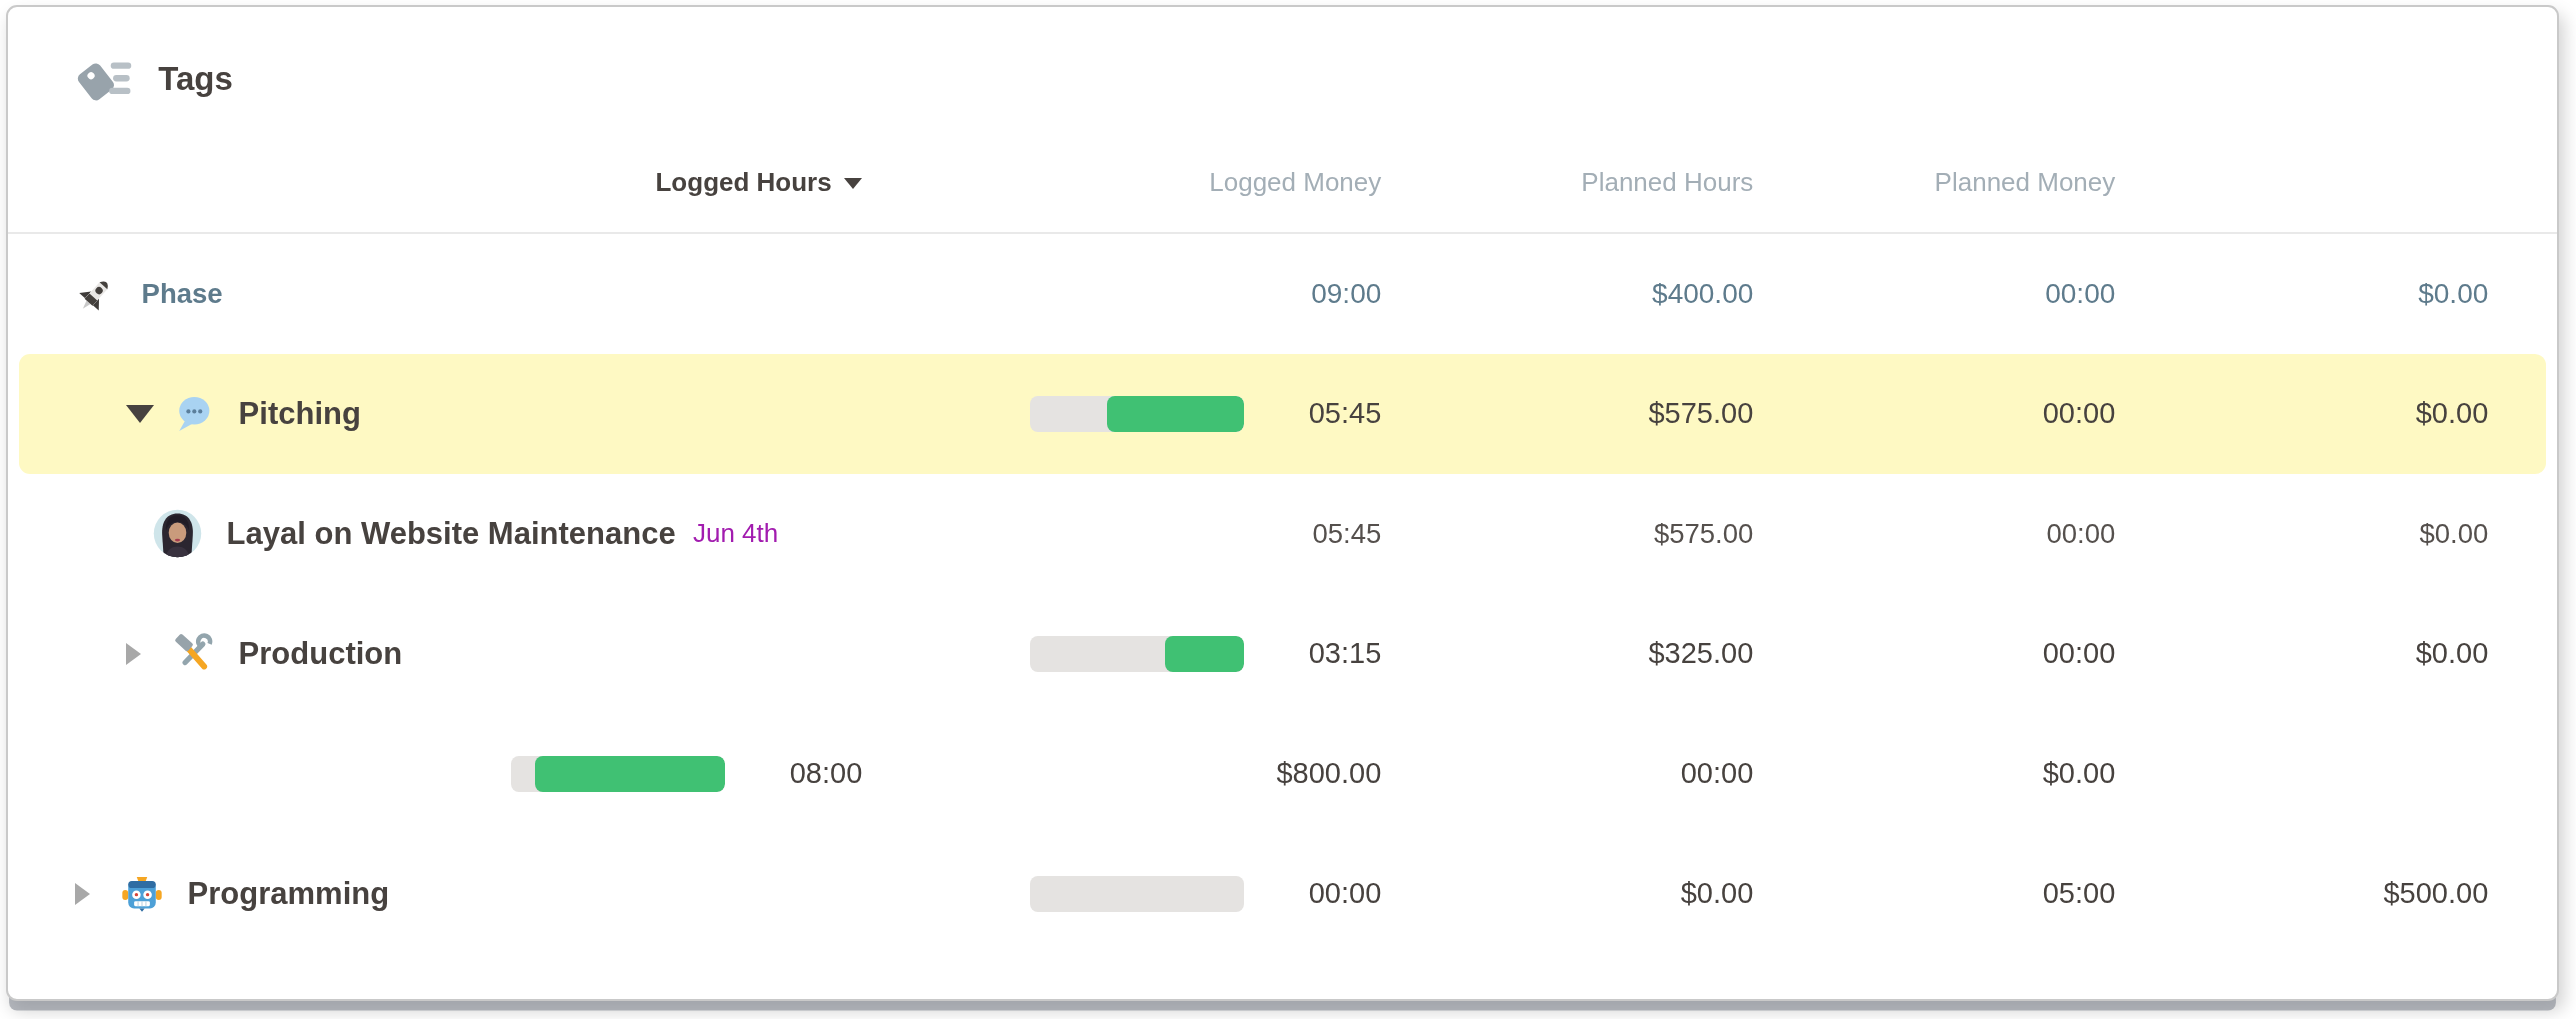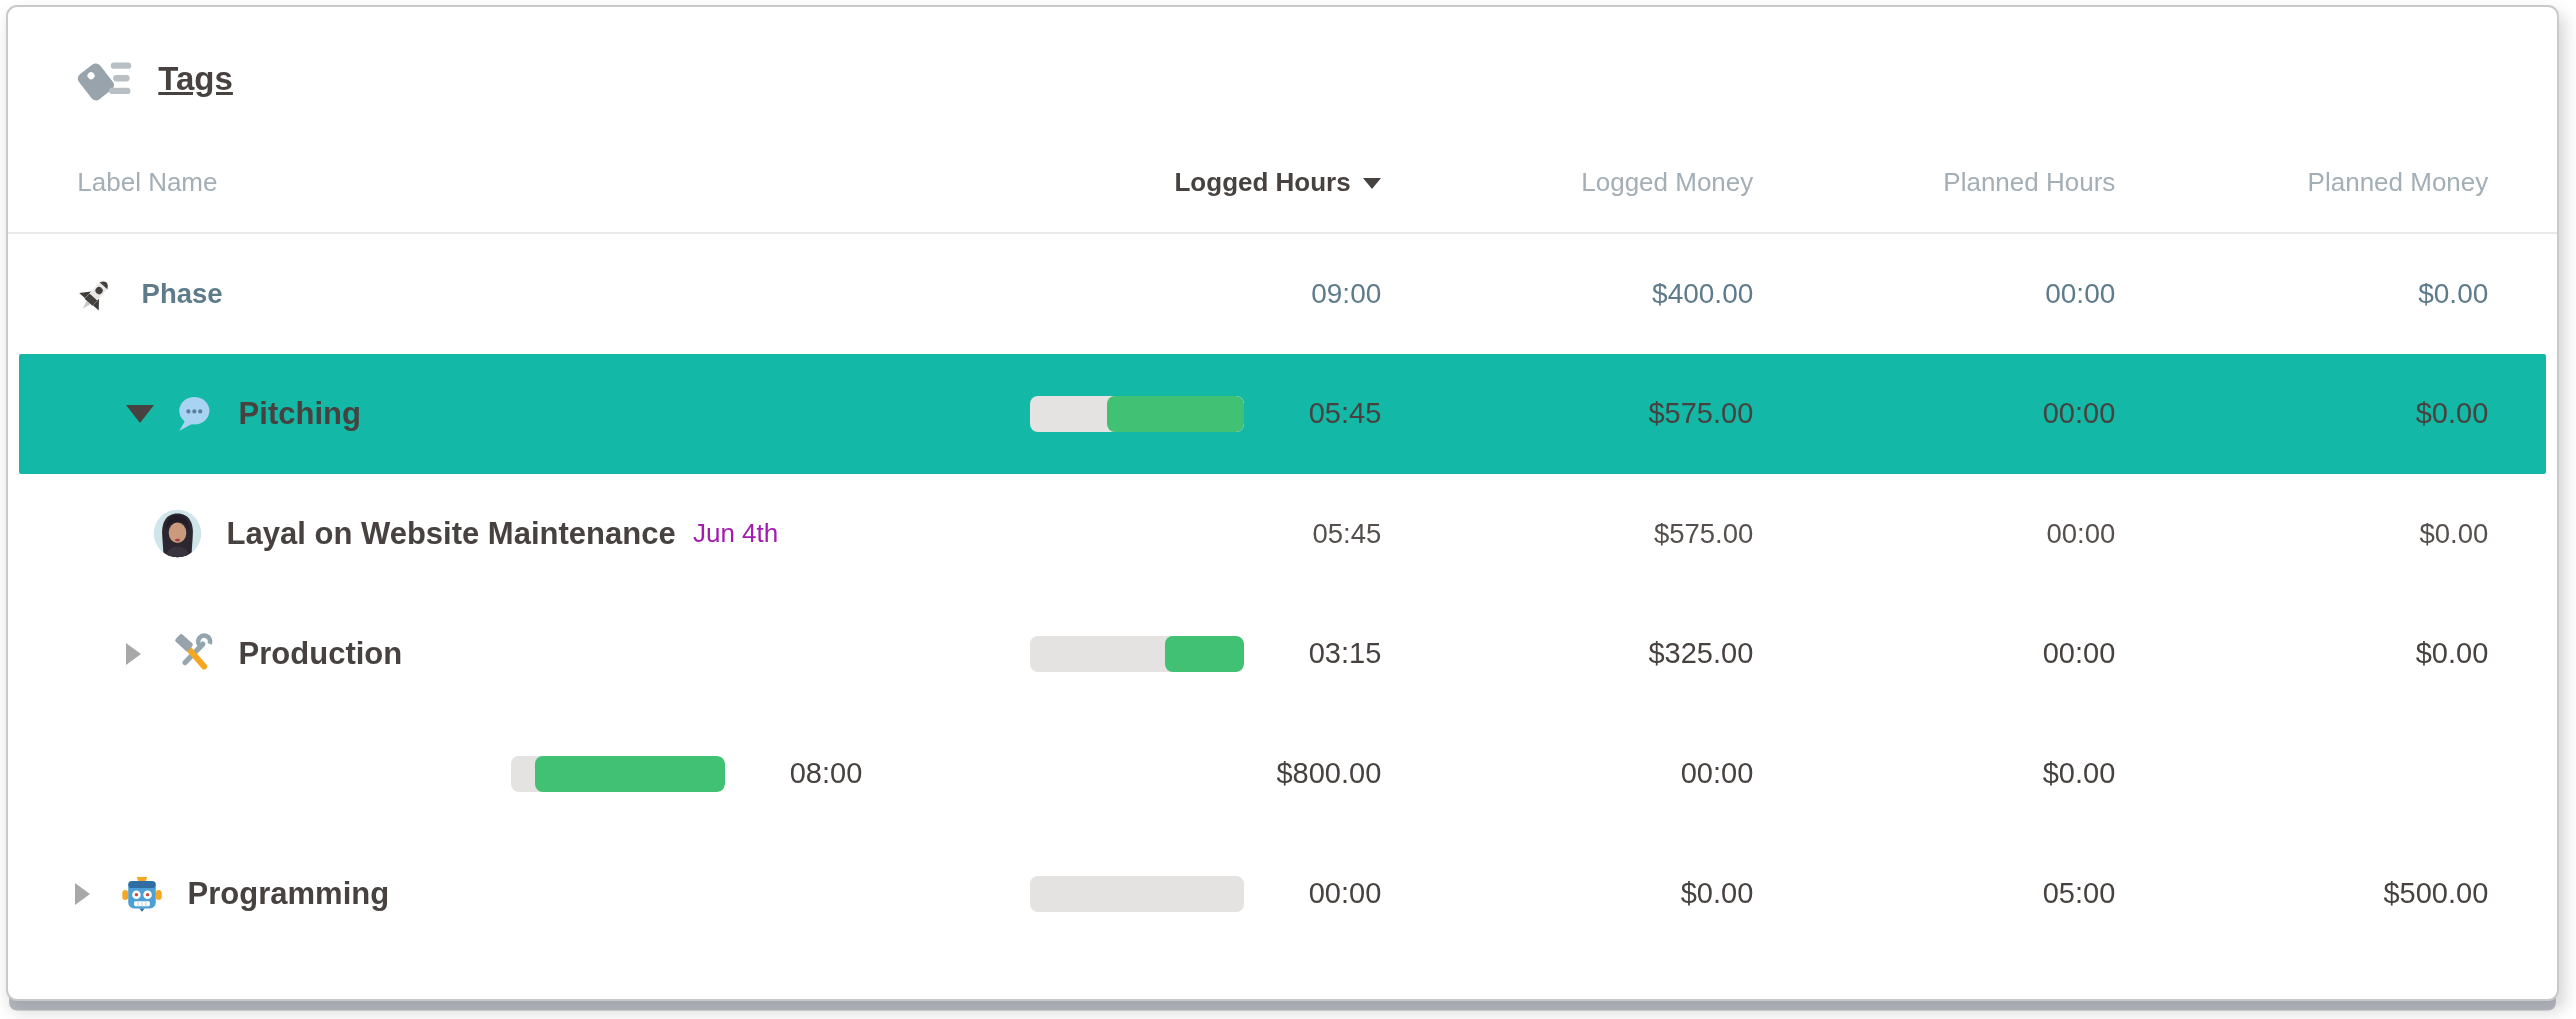--- a/index.html
+++ b/index.html
@@ -2,36 +2,36 @@
 <html style="font-size:12.6px"><head>
 <meta charset="utf-8">
 <style>
   html,body{margin:0;padding:0;width:2576px;height:1019px;background:#ffffff;overflow:hidden;
     font-family:"Liberation Sans","DejaVu Sans",sans-serif;-webkit-font-smoothing:antialiased;}
   .card{position:absolute;left:6.3px;top:4.7px;width:2549px;height:992px;background:#ffffff;
     border:2.4px solid #c9c9c9;border-radius:11px;
     box-shadow:0 12.6px 0 -3.1px rgba(122,128,138,0.55), 4.7px 9.4px 17.3px rgba(0,0,0,0.18);}
   
   .card-header{display:flex;align-items:center;gap:22px;padding:46px 0 28px 68px;}
-  .card-title{font-size:33px;font-weight:700;color:#47423f;text-decoration:underline;}
+  .card-title{font-size:33px;font-weight:700;color:#47423f;}
   .title-icon{width:60px;height:52px;display:flex;align-items:center;}
   
   .grid{display:grid;grid-template-columns:1fr 519px 372px 362px 373px;align-items:center;
     padding-right:58px;margin:0 11px;}
   .thead{height:99px;}
   .thead-wrap{border-bottom:2.4px solid #e9e9e9;}
   .th{font-size:26px;color:#a3aeb6;font-weight:400;}
   .th.num{text-align:right;justify-self:end;display:flex;align-items:center;}
   .th.label-th{padding-left:58px;}
   .th.sorted{color:#47423f;font-weight:700;}
   .sort-tri{width:0;height:0;border-left:9.4px solid transparent;border-right:9.4px solid transparent;
     border-top:11.8px solid #47423f;margin-left:12.6px;margin-top:3.1px;display:inline-block;}
   
   .row{height:120px;}
-  .row.highlight{background:#14b8a6;border-radius:2px;}
+  .row.highlight{background:#fef9c3;border-radius:11px;}
   .label-cell{display:flex;align-items:center;}
   .label-cell.indent-0{padding-left:56px;}
   .label-cell.indent-1{padding-left:107px;}
   .label-cell.indent-2{padding-left:134px;}
   .arrow-box{width:35px;flex:0 0 35px;display:flex;align-items:center;margin-right:11px;}
   .tri-down{width:0;height:0;border-left:14px solid transparent;border-right:14px solid transparent;
     border-top:18px solid #47423f;}
   .tri-right{width:0;height:0;border-top:11.8px solid transparent;border-bottom:11.8px solid transparent;
     border-left:15.7px solid #a8a8a8;}
   .row-icon{width:42px;height:42px;flex:0 0 42px;display:flex;align-items:center;justify-content:center;margin-right:17.3px;}
@@ -63,21 +63,20 @@
         <rect x="44" y="12" width="26" height="8" rx="4" fill="#b8c0c6"></rect>
         <rect x="47" y="28" width="21" height="8" rx="4" fill="#b8c0c6"></rect>
         <rect x="42" y="44" width="27" height="8" rx="4" fill="#b8c0c6"></rect>
       </svg>
     </span>
     <span class="card-title">Tags</span>
   </div>
 
   <div class="thead-wrap">
     <div class="grid thead">
-      <div class="th label-th">Label Name</div>
       <div class="th num sorted">
         <span>Logged Hours</span>
         <span class="sort-tri"></span>
       </div>
       <div class="th num">Logged Money</div>
       <div class="th num">Planned Hours</div>
       <div class="th num">Planned Money</div>
     </div>
   </div>
 

